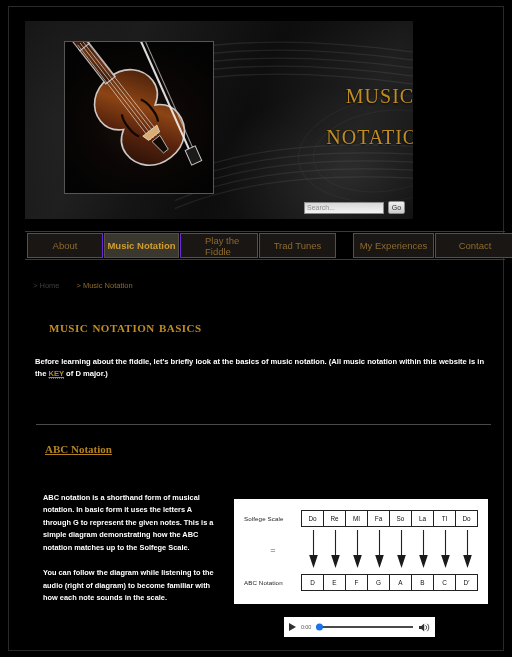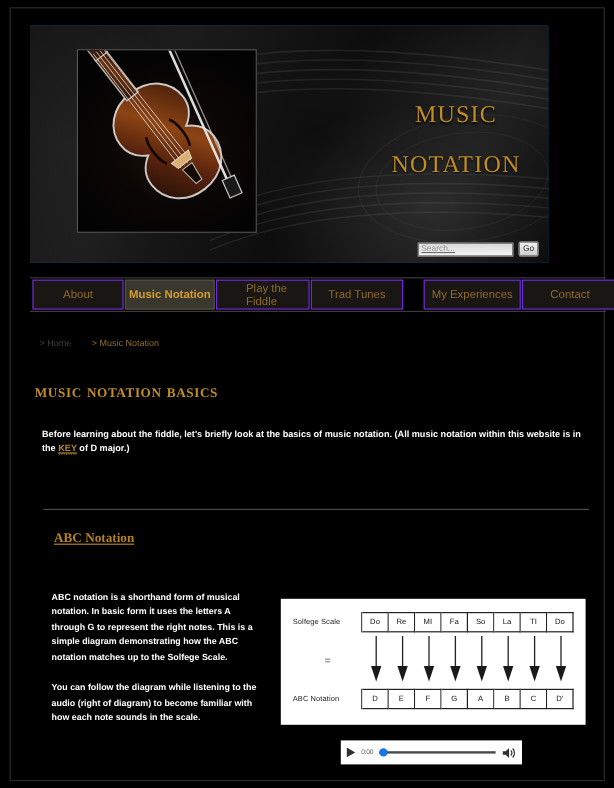--- a/index.html
+++ b/index.html
@@ -23,23 +23,23 @@
     left: 8px; top: 6px;
     width: 496px; height: 645px;
     border: 1px solid #2a2a2a;
     background: #000;
   }
 
   
   .banner {
     position: absolute;
     left: 16px; top: 14px;
-    width: 432px; height: 198px;
+    width: 388px; height: 198px;
     overflow: hidden;
-    background: #0c4a6e;
+    background: #7f1d1d;
   }
   .banner-bg {
     position: absolute; inset: 0;
     background:
       radial-gradient(ellipse 200px 120px at 330px 150px, rgba(120,120,120,0.22), transparent 70%),
       radial-gradient(ellipse 260px 90px at 400px 60px, rgba(90,90,90,0.18), transparent 70%),
       radial-gradient(ellipse 120px 200px at 30px 100px, rgba(70,70,70,0.18), transparent 72%),
       linear-gradient(115deg, #141414 0%, #1c1c1c 25%, #0d0d0d 55%, #181818 80%, #0a0a0a 100%);
   }
   
@@ -159,21 +159,21 @@
     color: #4c4c4c;
     display: flex; gap: 17px;
   }
   .crumb { cursor: pointer; }
   .crumb.home { color: #3f3f3f; }
   .crumb.current { color: #8d6a2e; }
 
   
   .page-heading {
     position: absolute;
-    left: 20px; top: 312px;
+    left: 40px; top: 312px;
     font-family: "Liberation Serif", serif;
     font-size: 15px;
     font-weight: bold;
     color: #c08d24;
     font-variant: small-caps;
     text-transform: lowercase;
     letter-spacing: 0.5px;
   }
 
   
@@ -435,21 +435,21 @@
 
     <div class="page-heading">Music Notation Basics</div>
 
     <div class="intro"><span>Before learning about the fiddle, let's briefly look at the basics of music notation. (All music notation within this website is in the </span><span class="key-link">KEY</span><span> of D major.)</span></div>
 
     <div class="divider"></div>
 
     <div class="section-link">ABC Notation</div>
 
     <div class="body-text">
-      <p>ABC notation is a shorthand form of musical notation. In basic form it uses the letters A through G to represent the right notes. This is a simple diagram demonstrating how the ABC notation matches up to the Solfege Scale.</p>
+      <p>ABC notation is a shorthand form of musical notation. In basic form it uses the letters A through G to represent the given notes. This is a simple diagram demonstrating how the ABC notation matches up to the Solfege Scale.</p>
       <p>You can follow the diagram while listening to the audio (right of diagram) to become familiar with how each note sounds in the scale.</p>
     </div>
 
     <div class="diagram">
 
       <div class="dg-row">
         <div class="dg-label">Solfege Scale</div>
         <div class="dg-cells">
           <div class="dg-cell">Do</div>
           <div class="dg-cell">Re</div>

